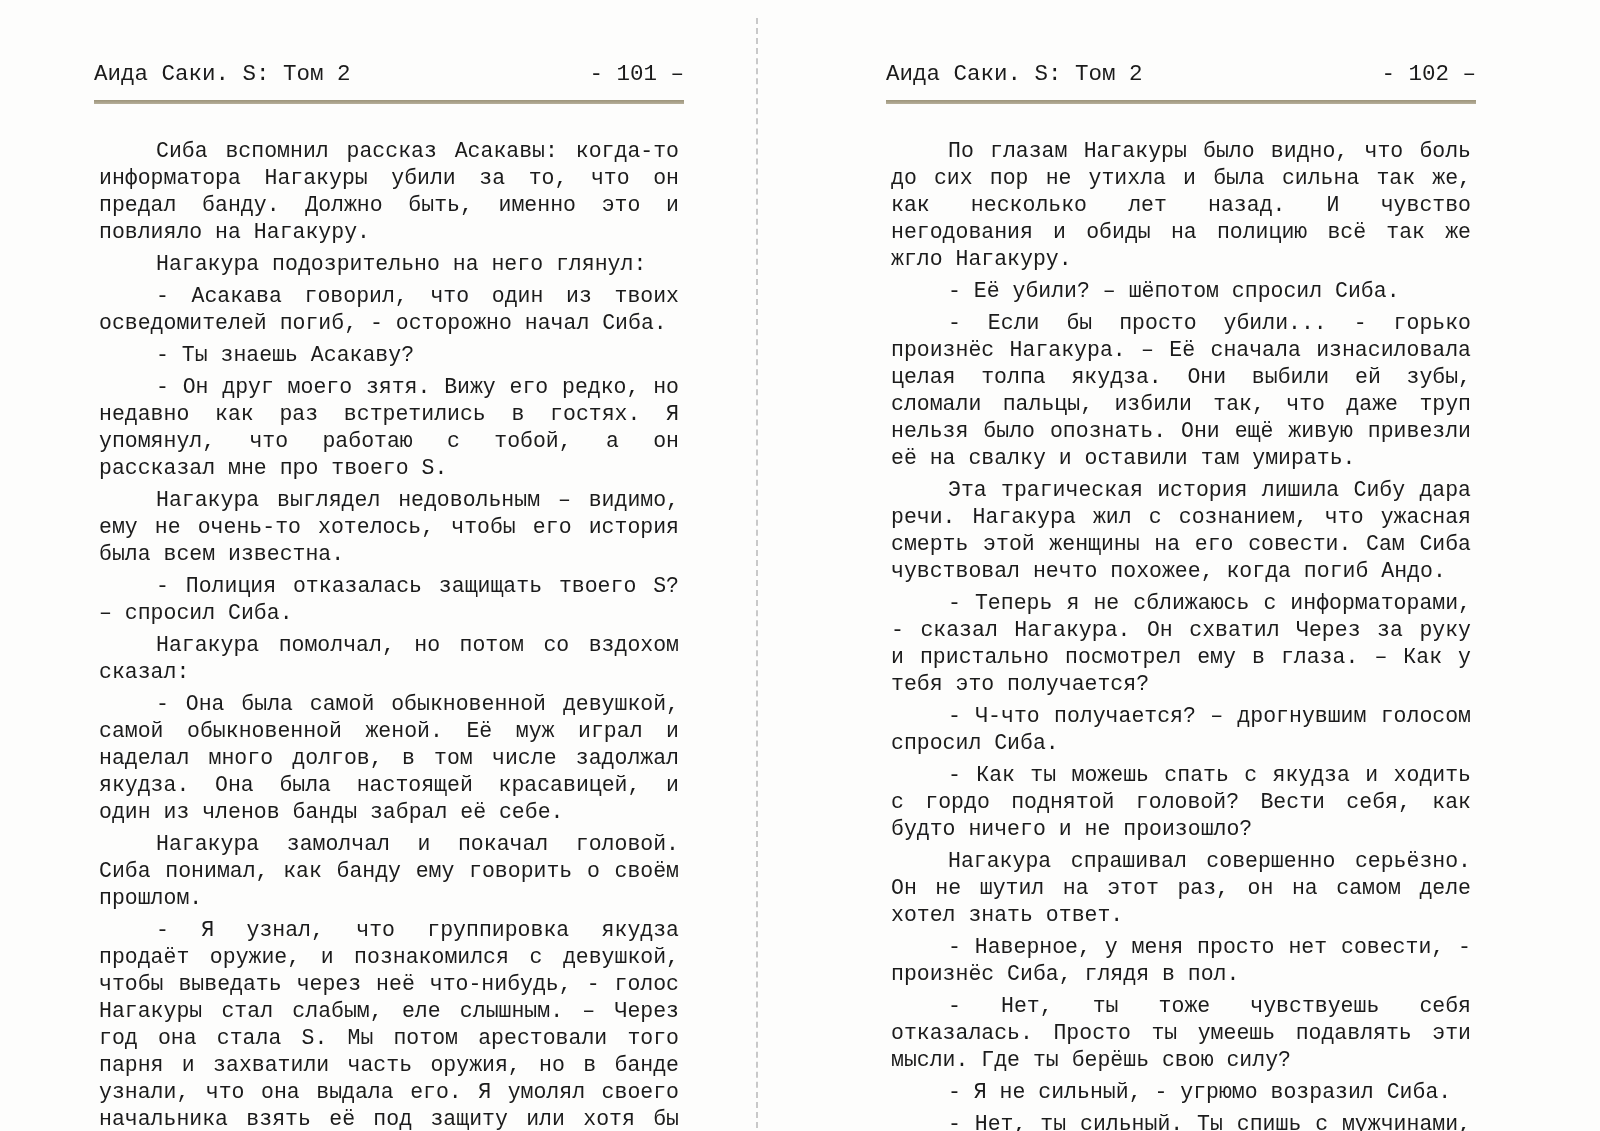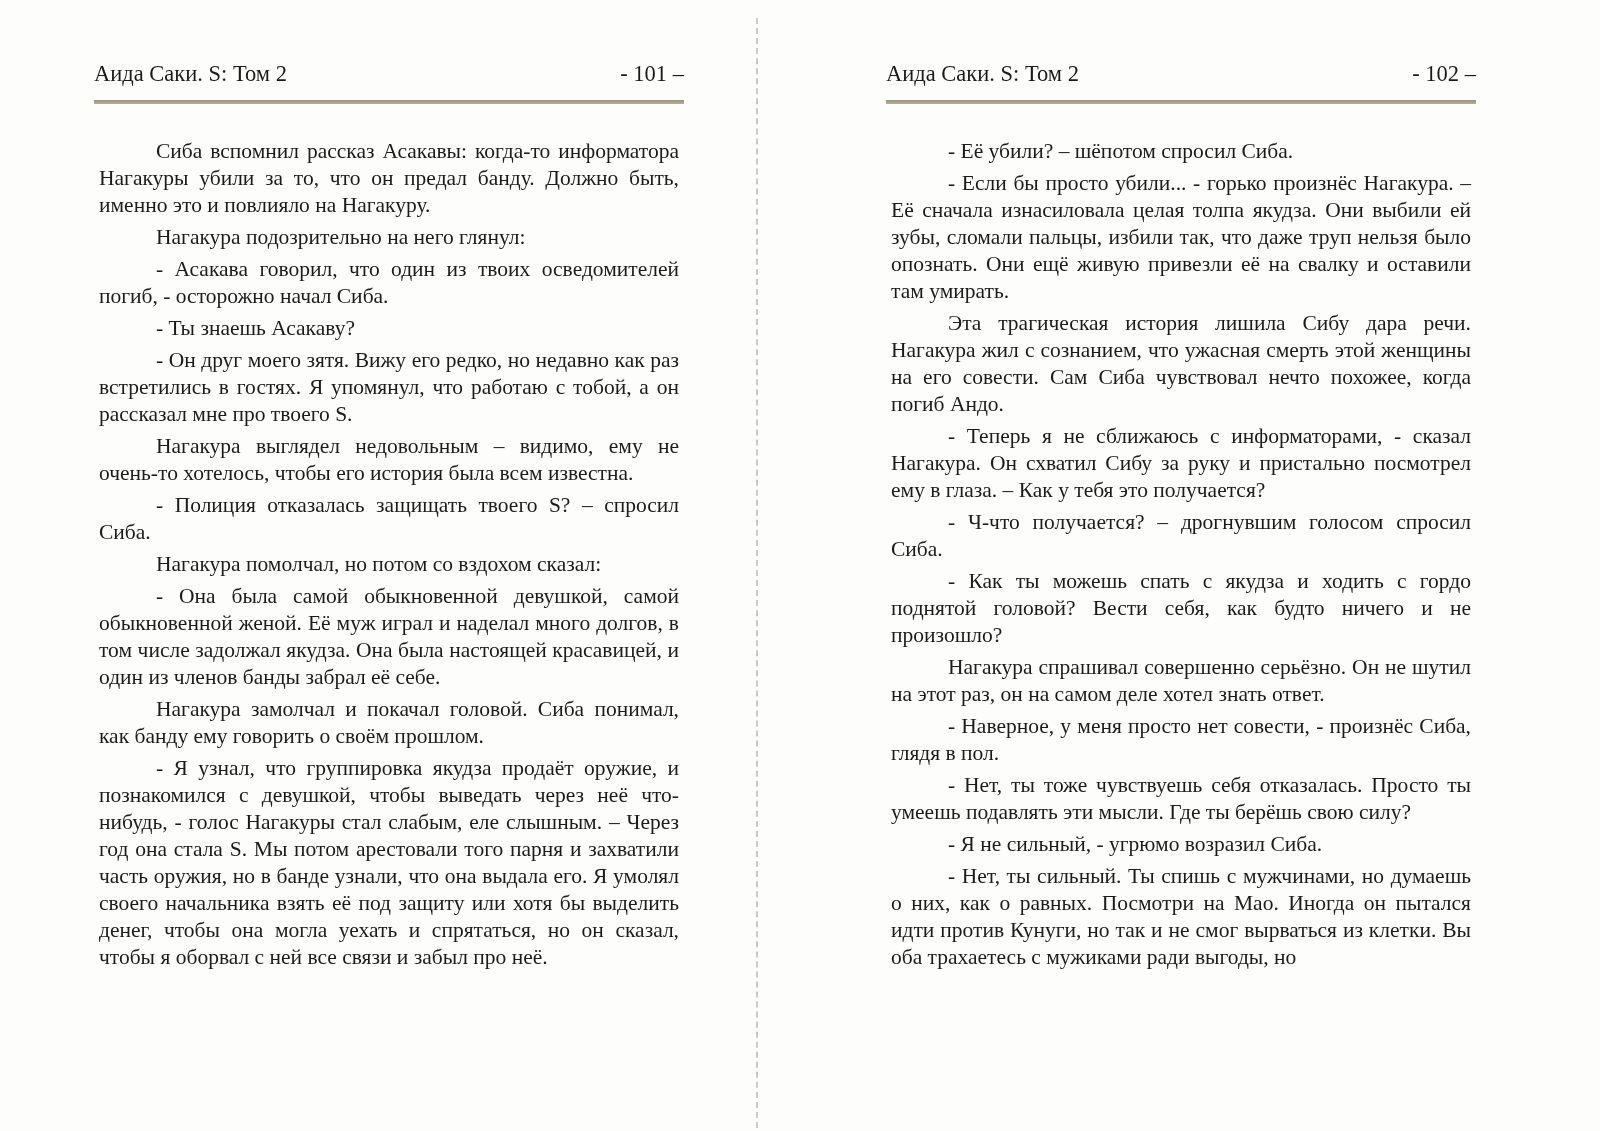--- a/index.html
+++ b/index.html
@@ -28,20 +28,21 @@
     position: absolute;
     left: 756px;
     top: 18px;
     height: 1110px;
     width: 0;
     border-left: 2px dashed var(--divider);
   }
   .page {
     width: 800px;
     height: 1131px;
+    font-family: Liberation Mono, monospace;
   }
   .page.left  { padding: 60px 116px 0 94px; }
   .page.right { padding: 60px 124px 0 86px; }
   .page-header {
     display: flex;
     justify-content: space-between;
     align-items: baseline;
     font-size: 22.5px;
     line-height: 28px;
     white-space: nowrap;
@@ -91,24 +92,25 @@
 
   <div class="page-divider"></div>
 
   <div class="page right">
     <div class="page-header">
       <span>Аида Саки. S: Том 2</span>
       <span>- 102 –</span>
     </div>
     <div class="header-rule"></div>
     <div class="page-body">
+        <p>По глазам Нагакуры было видно, что боль до сих пор не утихла и была сильна так же, как несколько лет назад. И чувство негодования и обиды на полицию всё так же жгло Нагакуру.</p>
         <p>- Её убили? – шёпотом спросил Сиба.</p>
         <p>- Если бы просто убили... - горько произнёс Нагакура. – Её сначала изнасиловала целая толпа якудза. Они выбили ей зубы, сломали пальцы, избили так, что даже труп нельзя было опознать. Они ещё живую привезли её на свалку и оставили там умирать.</p>
         <p>Эта трагическая история лишила Сибу дара речи. Нагакура жил с сознанием, что ужасная смерть этой женщины на его совести. Сам Сиба чувствовал нечто похожее, когда погиб Андо.</p>
-        <p>- Теперь я не сближаюсь с информаторами, - сказал Нагакура. Он схватил Сибу за руку и пристально посмотрел ему в глаза. – Как у тебя это получается?</p>
+        <p>- Теперь я не сближаюсь с информаторами, - сказал Нагакура. Он схватил Через за руку и пристально посмотрел ему в глаза. – Как у тебя это получается?</p>
         <p>- Ч-что получается? – дрогнувшим голосом спросил Сиба.</p>
         <p>- Как ты можешь спать с якудза и ходить с гордо поднятой головой? Вести себя, как будто ничего и не произошло?</p>
         <p>Нагакура спрашивал совершенно серьёзно. Он не шутил на этот раз, он на самом деле хотел знать ответ.</p>
         <p>- Наверное, у меня просто нет совести, - произнёс Сиба, глядя в пол.</p>
         <p>- Нет, ты тоже чувствуешь себя отказалась. Просто ты умеешь подавлять эти мысли. Где ты берёшь свою силу?</p>
         <p>- Я не сильный, - угрюмо возразил Сиба.</p>
         <p>- Нет, ты сильный. Ты спишь с мужчинами, но думаешь о них, как о равных. Посмотри на Мао. Иногда он пытался идти против Кунуги, но так и не смог вырваться из клетки. Вы оба трахаетесь с мужиками ради выгоды, но</p>
       </div>
   </div>
 

